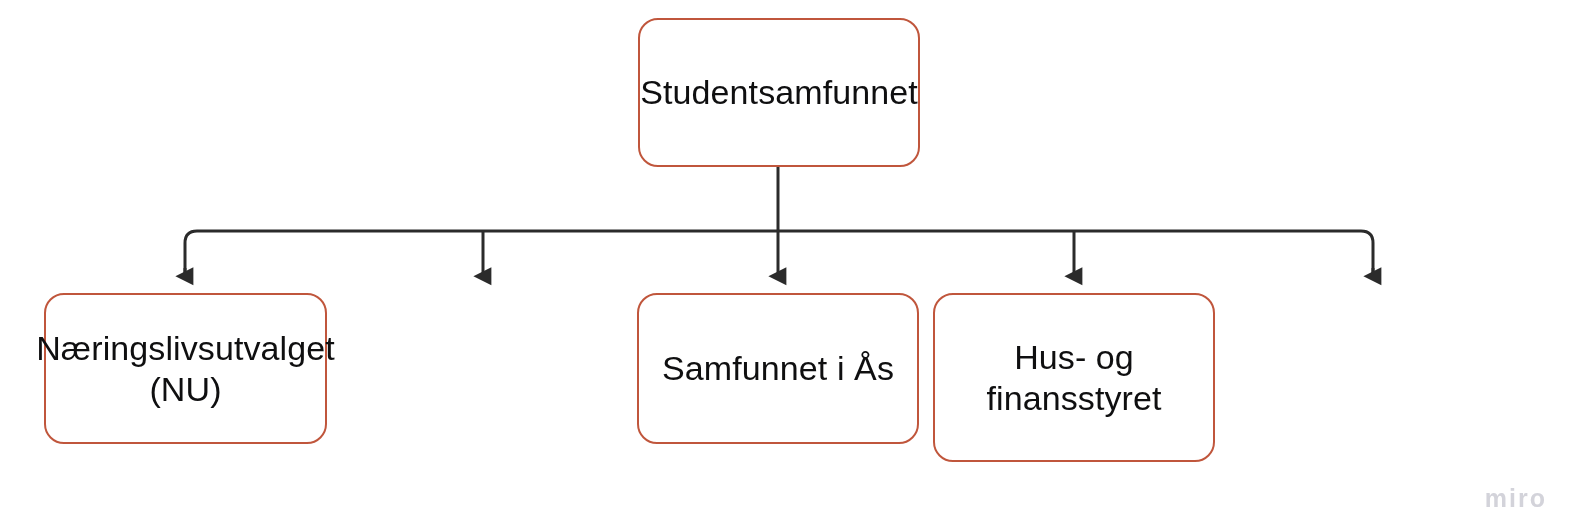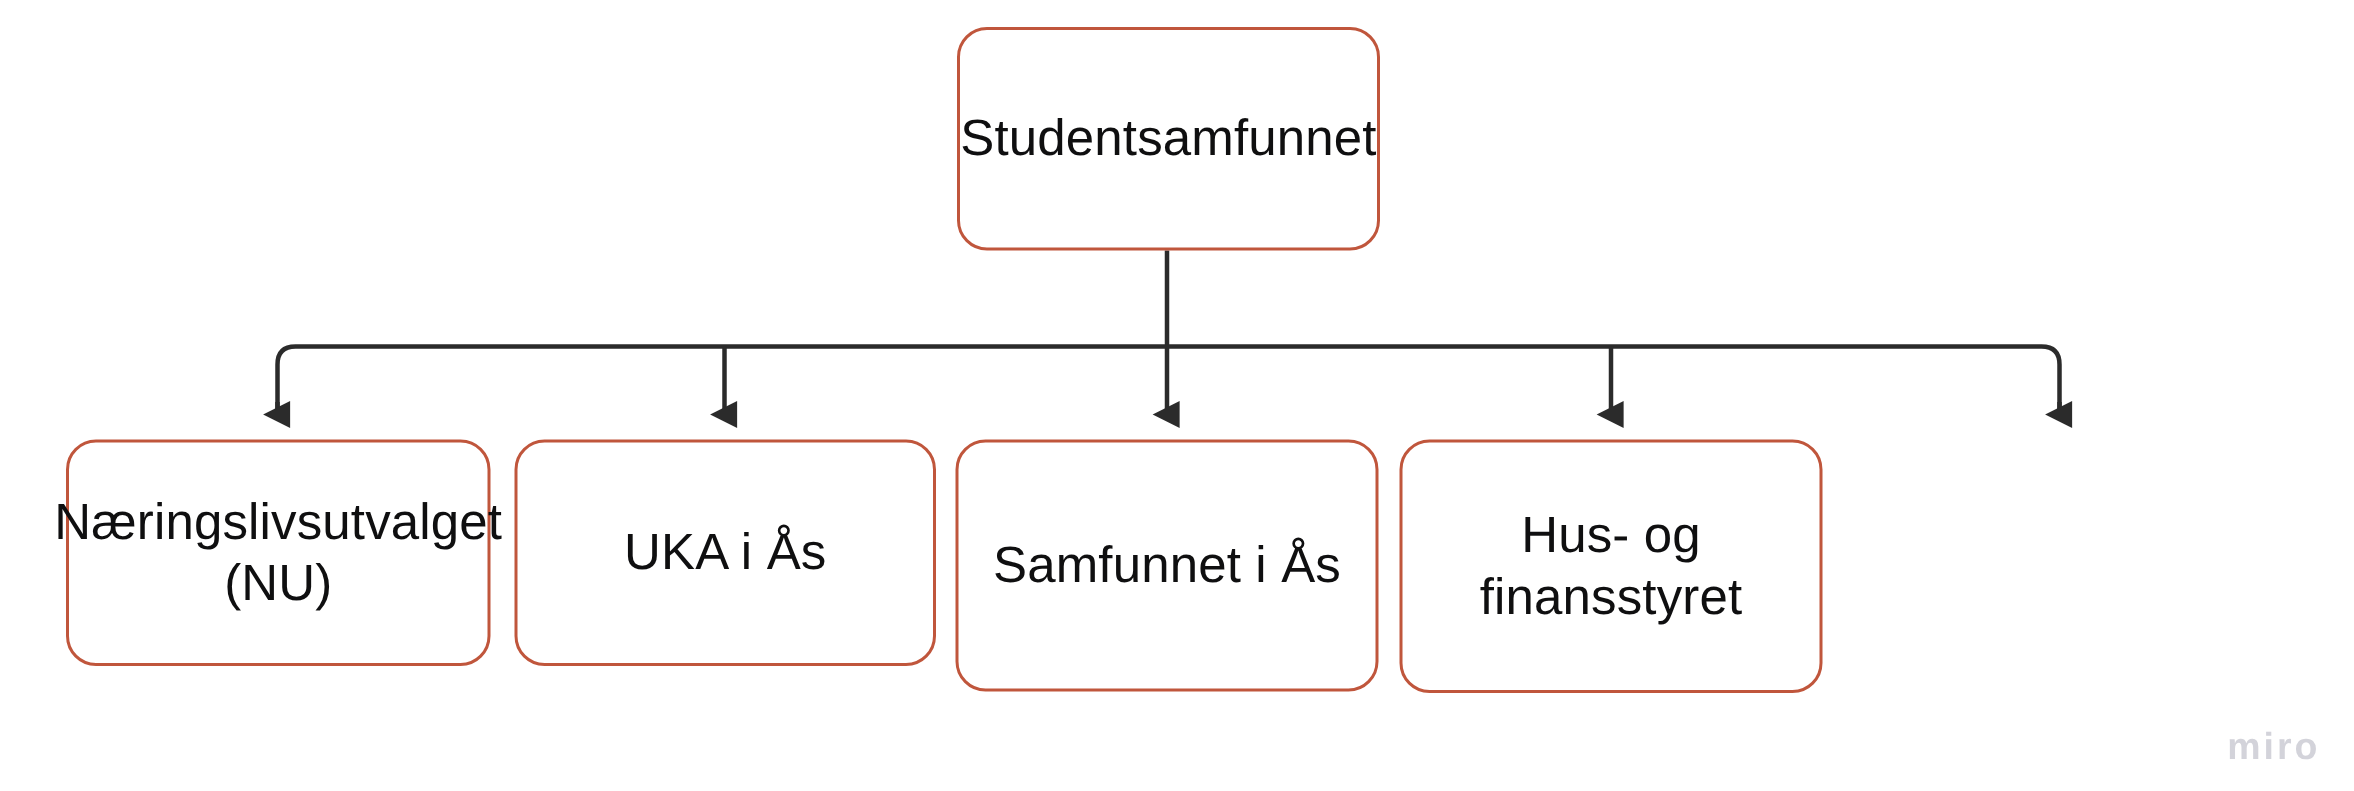--- a/index.html
+++ b/index.html
@@ -49,21 +49,21 @@
     white-space: pre-line;
   }
   #root-node {
     left: 638px;
     top: 18px;
     width: 282px;
     height: 149px;
   }
   #child-node-0 { left: 44px;   top: 293px; width: 283px; height: 151px; }
   #child-node-1 { left: 343px;  top: 293px; width: 281px; height: 151px; }
-  #child-node-2 { left: 637px;  top: 293px; width: 282px; height: 168px; }
+  #child-node-2 { left: 637px;  top: 293px; width: 282px; height: 151px; }
   #child-node-3 { left: 933px;  top: 293px; width: 282px; height: 169px; }
   #child-node-4 { left: 1229px; top: 293px; width: 288px; height: 151px; }
 
   #watermark {
     position: absolute;
     right: 22px;
     bottom: 14px;
     font-size: 25px;
     letter-spacing: 2px;
     color: #d3d3da;
@@ -106,23 +106,20 @@
 
   <div class="node" id="root-node">
     <span class="node-label">Studentsamfunnet</span>
   </div>
 
   <div class="node" id="child-node-0">
     <span class="node-label">Næringslivsutvalget
 (NU)</span>
   </div>
 
-  <div class="node" id="child-node-1">
-    <span class="node-label">UKA i Ås</span>
-  </div>
 
   <div class="node" id="child-node-2">
     <span class="node-label">Samfunnet i Ås</span>
   </div>
 
   <div class="node" id="child-node-3">
     <span class="node-label">Hus- og
 finansstyret</span>
   </div>
 

